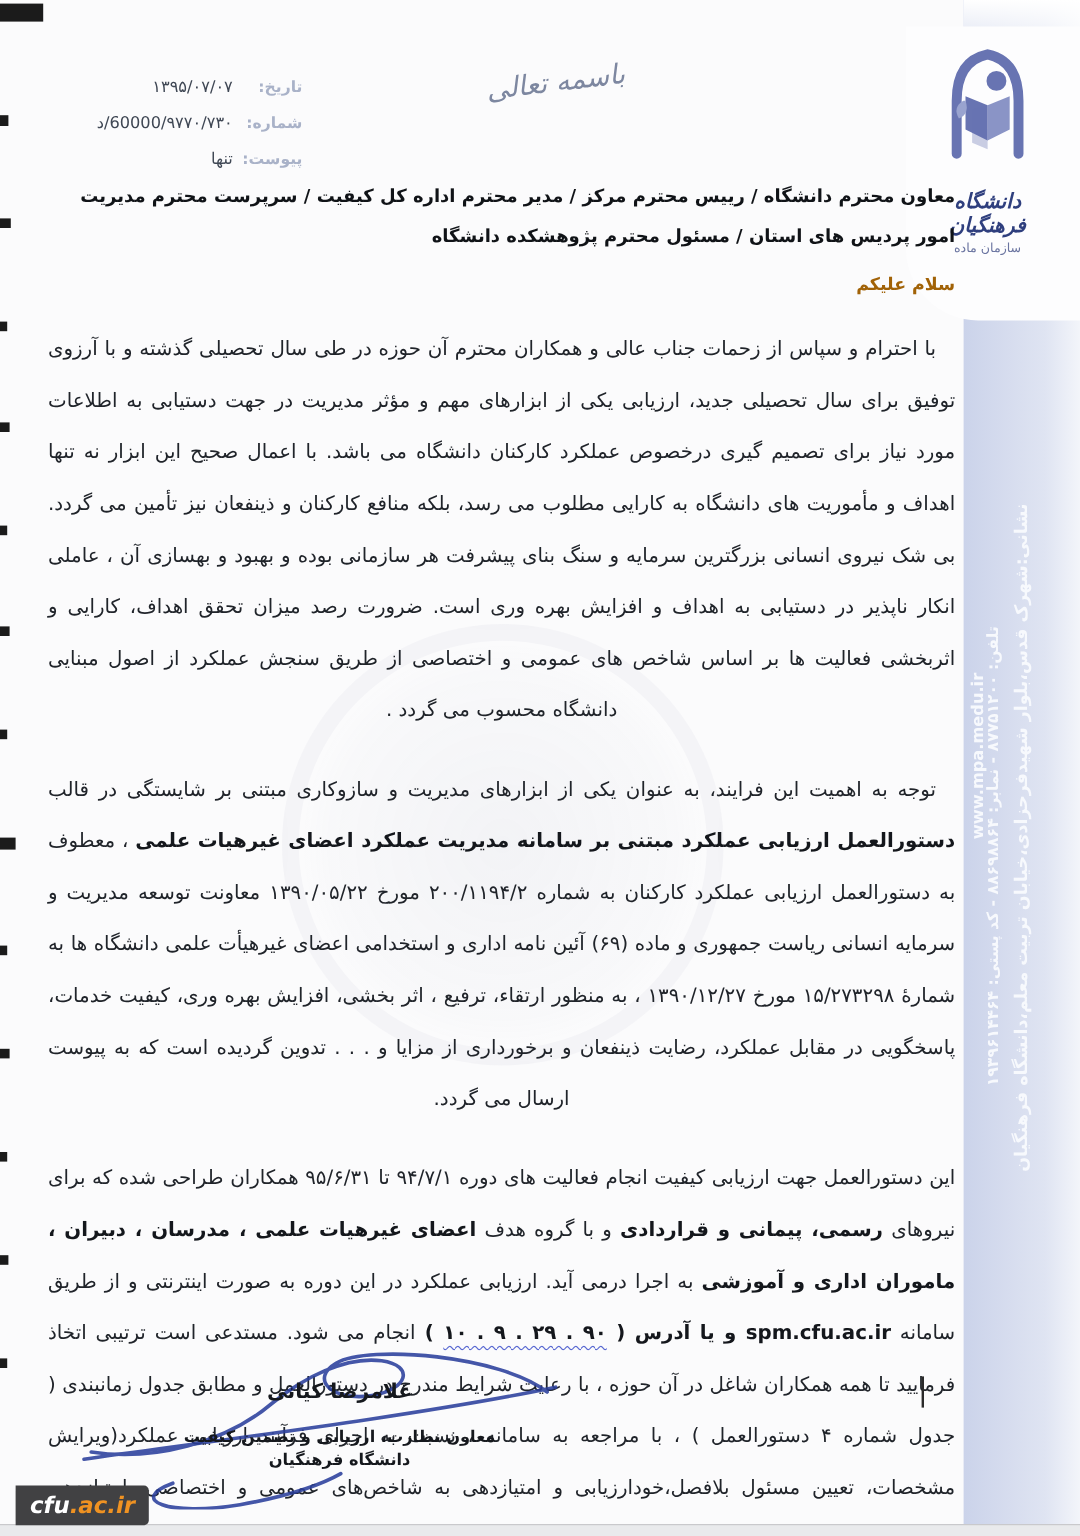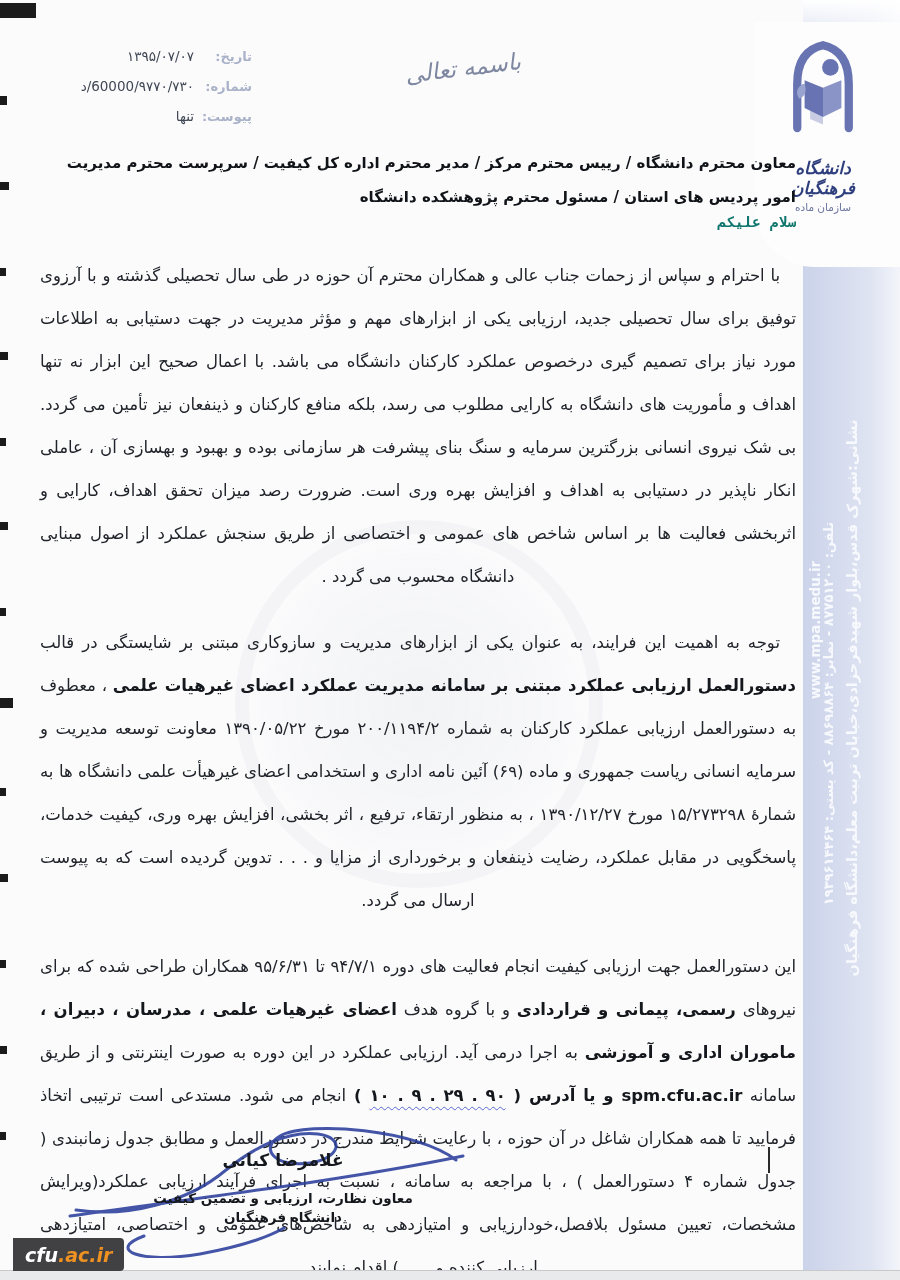--- a/index.html
+++ b/index.html
@@ -36,25 +36,25 @@
   
   .bismillah{
     position:absolute;left:388px;top:55px;width:150px;
     font-family:"DejaVu Serif","Liberation Serif",serif;
     font-style:italic;font-size:23px;color:#7d87a0;
     transform:rotate(-7deg);text-align:center;
   }
   .meta{position:absolute;left:62px;top:48px;width:190px;direction:rtl;}
   .meta-row{display:flex;align-items:baseline;height:30px;}
   .meta-label{width:52px;font-size:13px;color:#a9b2c8;font-weight:bold;text-align:right;}
-  .meta-value{flex:1;font-size:13.5px;color:#3f4754;text-align:right;padding-right:6px;}
+  .meta-value{flex:1;font-size:13.5px;color:#3f4754;text-align:right;padding-right:6px;margin-top:17px;}
   
   .content{position:absolute;left:40px;top:146px;width:756px;direction:rtl;color:#20242a;}
   .recipient{font-size:15px;font-weight:bold;line-height:34px;text-align:right;color:#101317;}
-  .salutation{font-size:14.5px;font-weight:bold;color:#0f766e;font-family:Liberation Mono, monospace;}
+  .salutation{font-size:14.5px;font-weight:bold;margin-top:16px;color:#a16207;}
   .para{
     font-size:16.5px;line-height:43px;text-align:justify;text-align-last:center;
     margin:23px 0 0 0;
   }
   .indent{text-indent:16px;}
   .b{font-weight:bold;color:#14171c;}
   .wavy{
     text-decoration:underline;text-decoration-style:wavy;
     text-decoration-color:#5a6ad2;text-decoration-thickness:1px;text-underline-offset:5px;
   }

